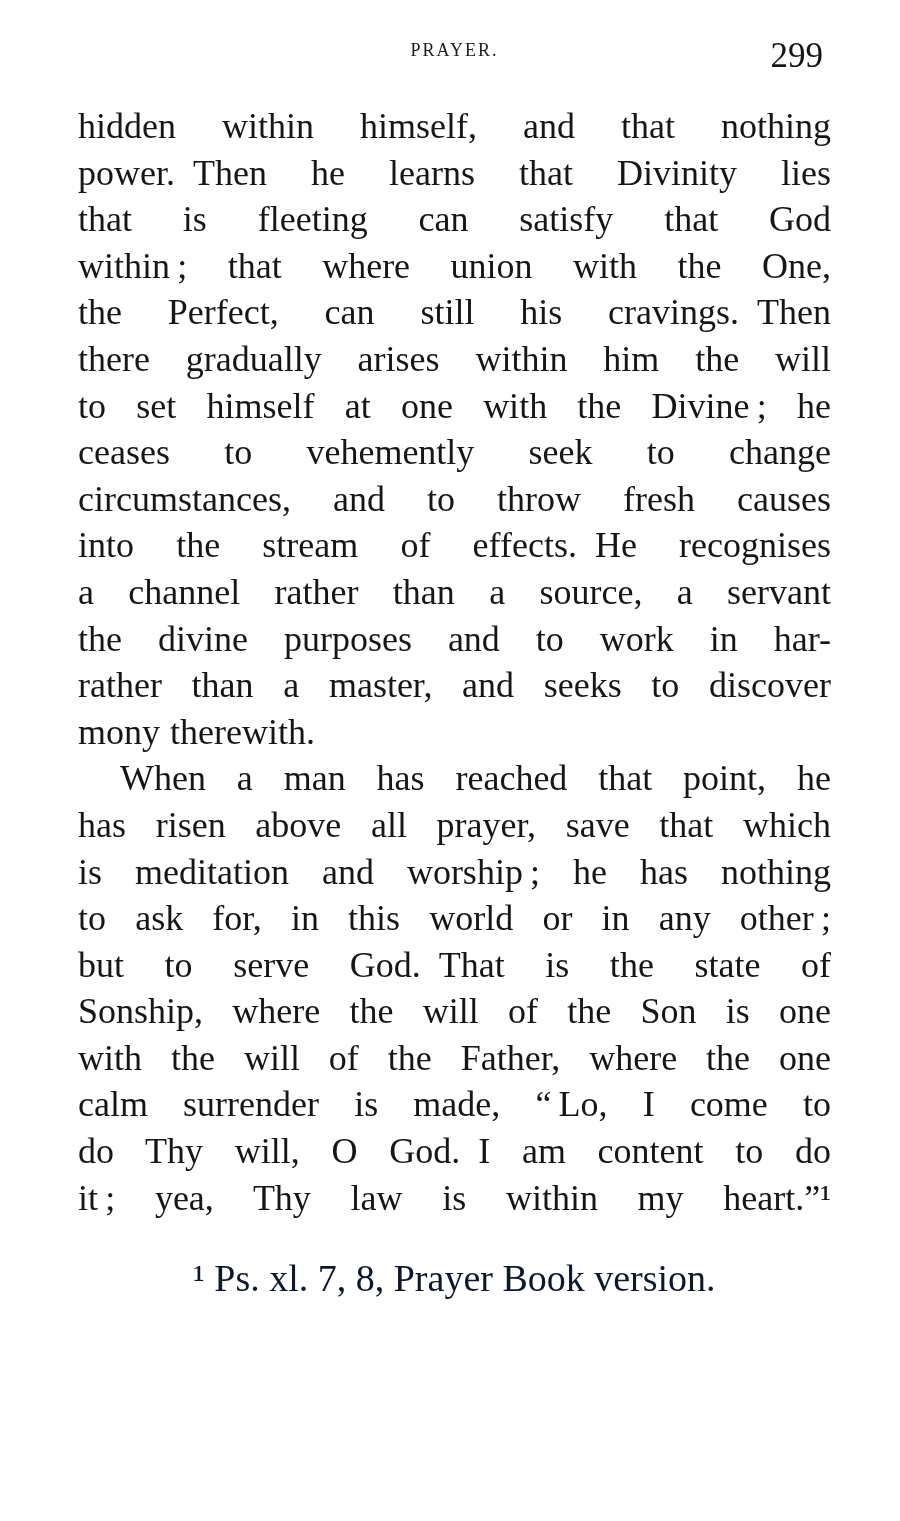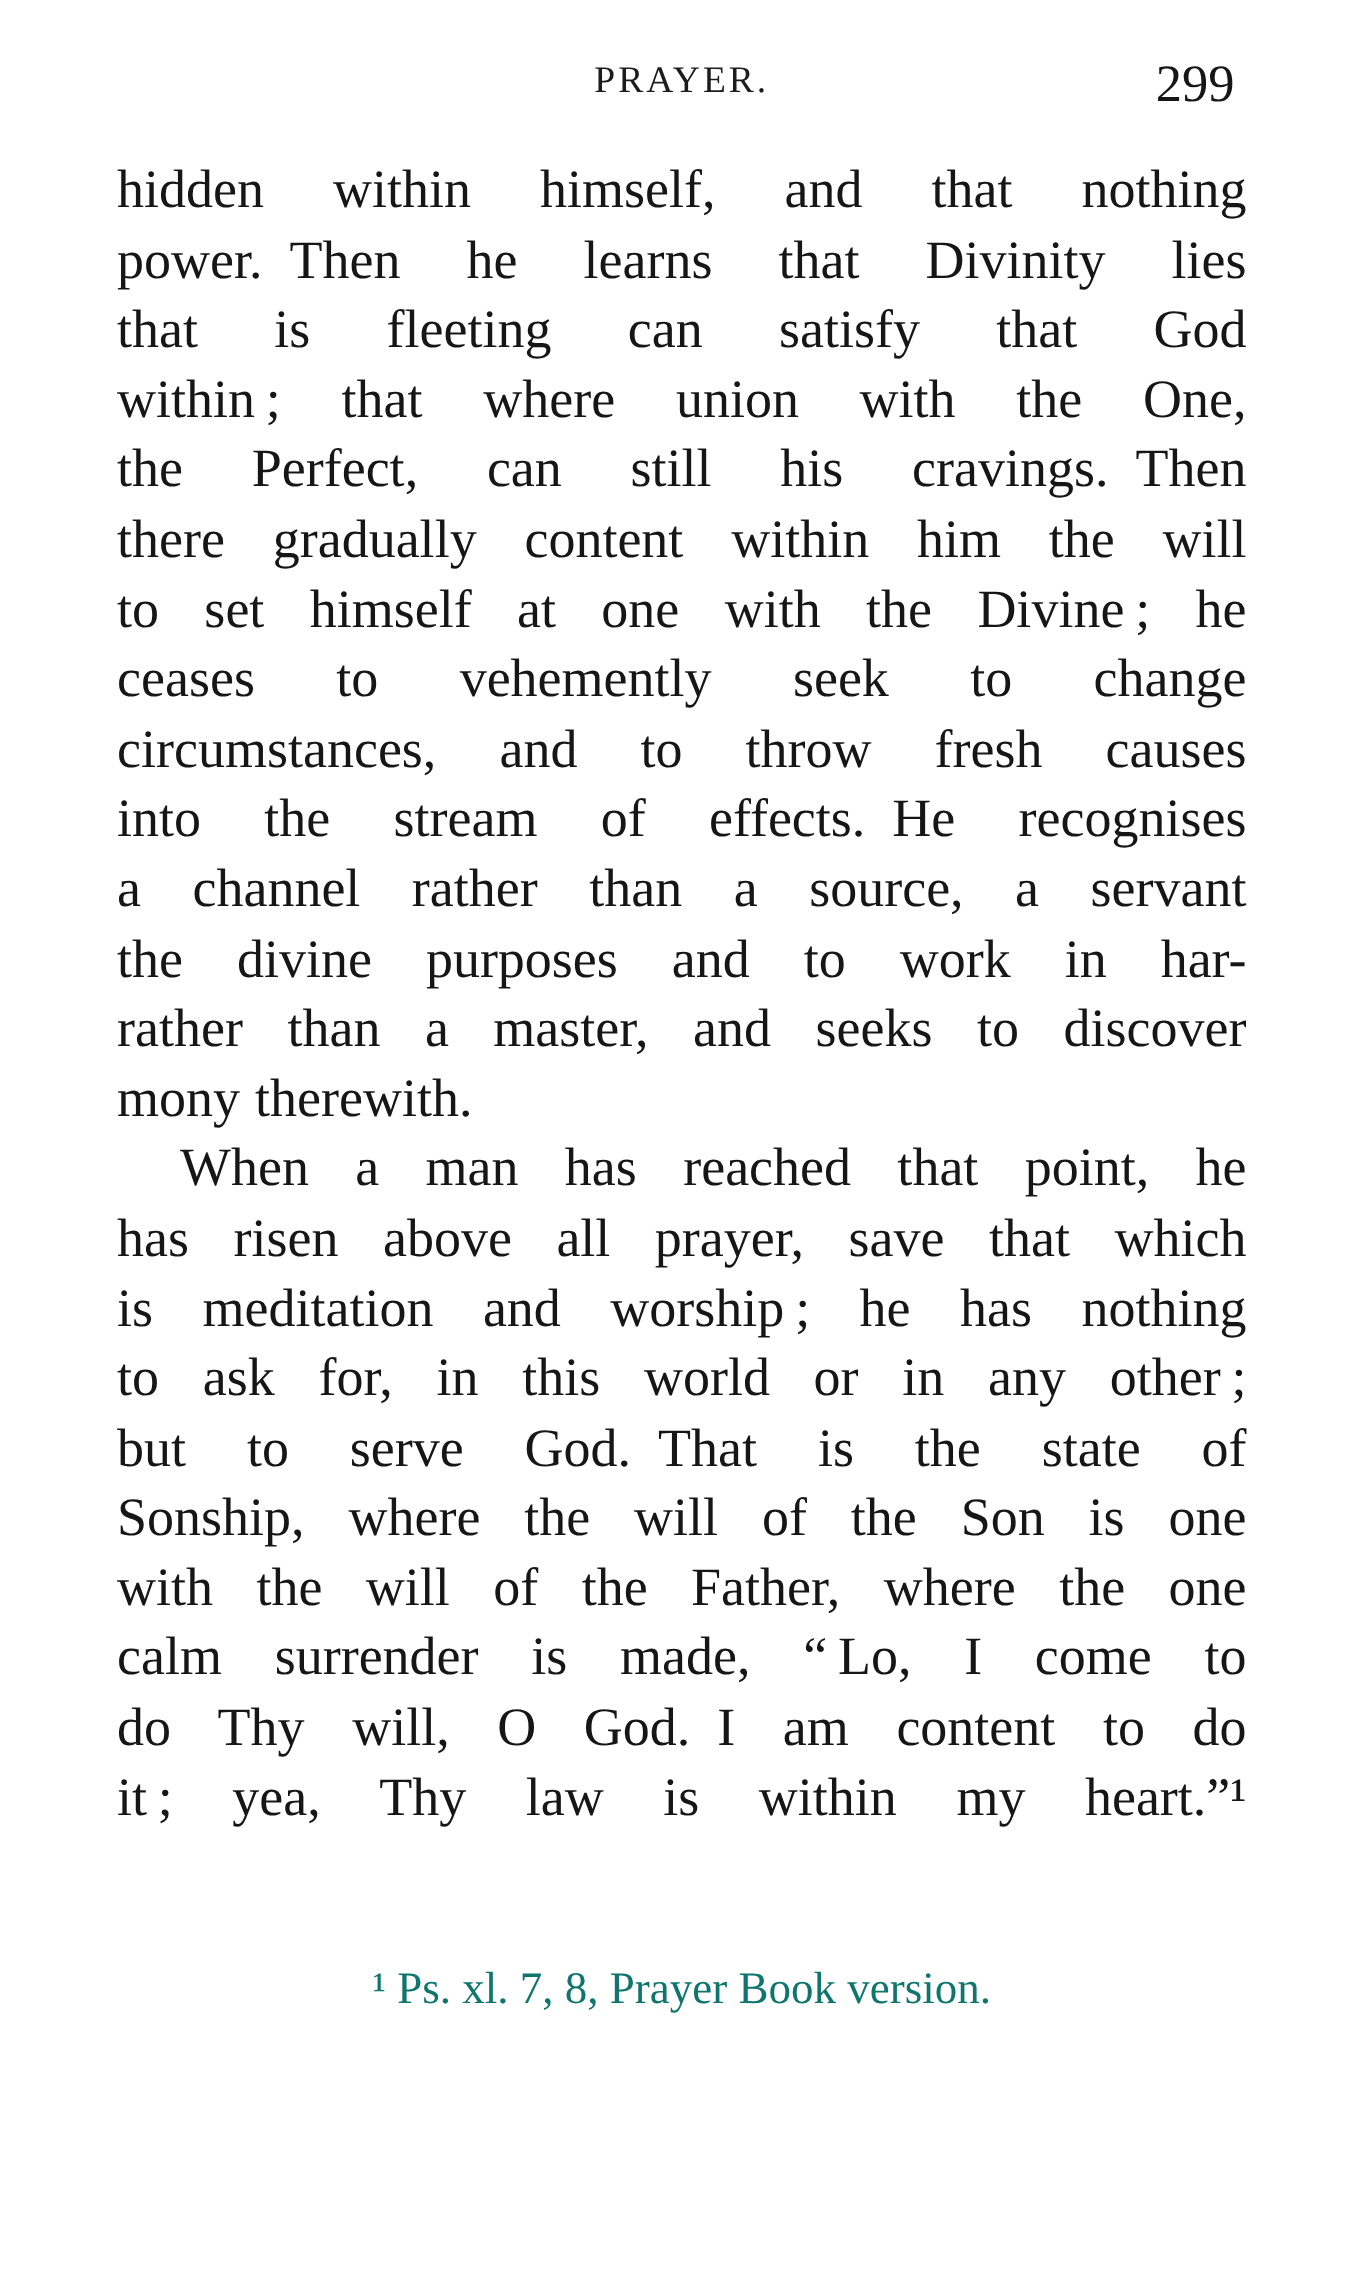--- a/index.html
+++ b/index.html
@@ -19,21 +19,21 @@
   .running-header {
     position: absolute;
     top: 40px;
     left: 78px;
     width: 753px;
     height: 40px;
   }
   .running-title {
     display: block;
     text-align: center;
-    font-size: 25px;
+    font-size: 18px;
     letter-spacing: 2px;
     color: #1c1c1c;
   }
   .page-number {
     position: absolute;
     right: 8px;
     top: -4px;
     font-size: 35px;
     color: #161616;
   }
@@ -52,45 +52,45 @@
     word-spacing: 1px;
   }
   .line.para-end {
     text-align-last: left;
   }
   .line.indent {
     text-indent: 42px;
   }
   .footnote {
     position: absolute;
-    top: 1309px;
+    top: 1256px;
     left: 78px;
     width: 753px;
     text-align: center;
-    font-size: 30px;
-    color: #0f766e;
+    font-size: 38px;
+    color: #0f172a;
   }
 </style>
 </head>
 <body>
 
 <div class="page">
 
   <div class="running-header">
     <span class="running-title">PRAYER.</span>
     <span class="page-number">299</span>
   </div>
 
   <div class="body-text">
     <div class="line">hidden within himself, and that nothing</div>
     <div class="line">power. Then he learns that Divinity lies</div>
     <div class="line">that is fleeting can satisfy that God</div>
     <div class="line">within ; that where union with the One,</div>
     <div class="line">the Perfect, can still his cravings. Then</div>
-    <div class="line">there gradually content within him the will</div>
+    <div class="line">there gradually arises within him the will</div>
     <div class="line">to set himself at one with the Divine ; he</div>
     <div class="line">ceases to vehemently seek to change</div>
     <div class="line">circumstances, and to throw fresh causes</div>
     <div class="line">into the stream of effects. He recognises</div>
     <div class="line">a channel rather than a source, a servant</div>
     <div class="line">the divine purposes and to work in har-</div>
     <div class="line">rather than a master, and seeks to discover</div>
     <div class="line para-end">mony therewith.</div>
     <div class="line indent">When a man has reached that point, he</div>
     <div class="line">has risen above all prayer, save that which</div>

